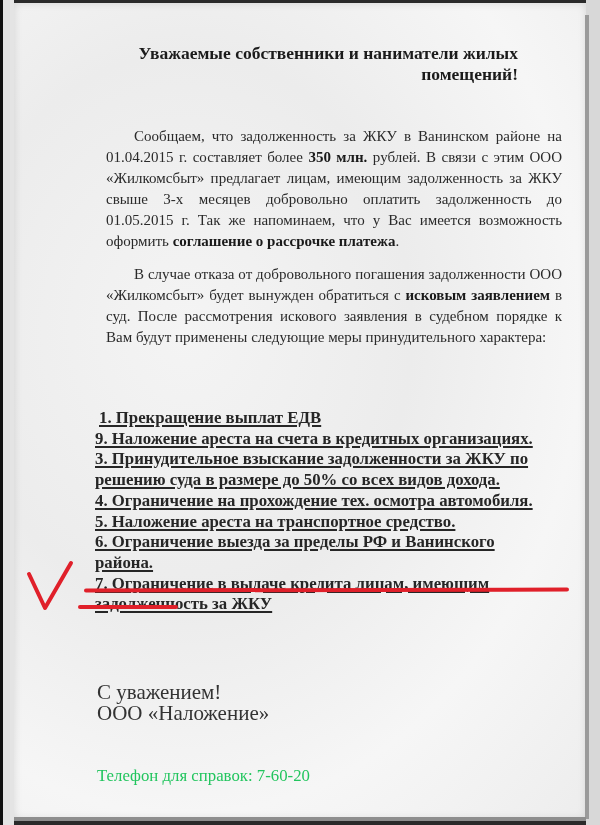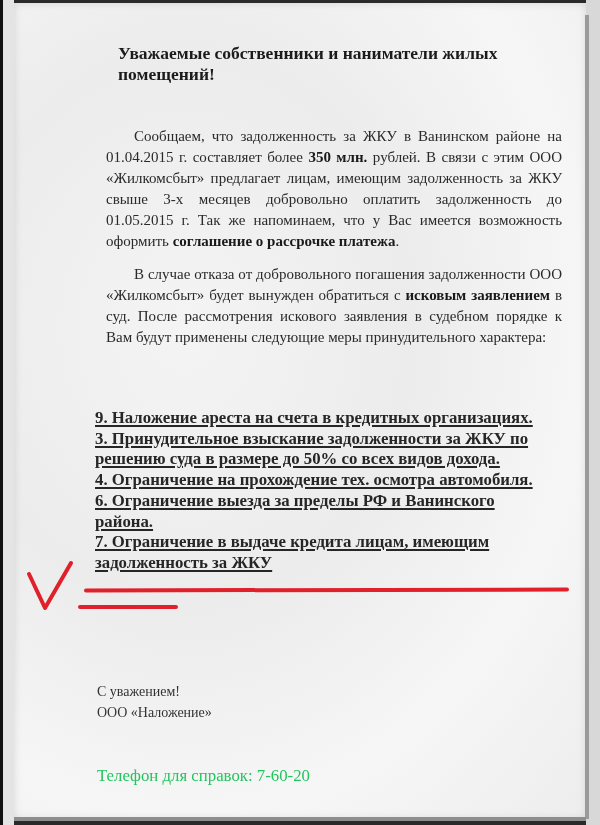--- a/index.html
+++ b/index.html
@@ -19,41 +19,41 @@
   }
   .page-bottom {
     position: absolute; left: 14px; top: 817px; width: 572px; height: 4px; background: #8e8e8e;
   }
   .left-edge { position: absolute; left: 0; top: 0; width: 3px; height: 825px; background: #111; }
   .edge-strip { position: absolute; left: 3px; top: 0; width: 11px; height: 825px; background: #e4e4e4; }
   .right-bg { position: absolute; right: 0; top: 0; width: 14px; height: 825px; background: #d8d8d8; }
 
   .title {
     position: absolute; left: 118px; top: 43px; width: 400px;
-    text-align: left; font-weight: bold; font-size: 17.5px; line-height: 21px; color: #1b1b1b;
+    text-align: right; font-weight: bold; font-size: 17.5px; line-height: 21px; color: #1b1b1b;
   }
   .para {
     position: absolute; left: 106px; width: 456px;
     font-size: 15px; line-height: 21px; text-align: justify; color: #2a2a2a;
   }
   .para .indent { display: inline-block; width: 28px; }
   .para b { color: #1a1a1a; }
   .p1 { top: 126px; }
   .p2 { top: 264px; }
 
   .list {
     position: absolute; left: 95px; top: 408px; width: 460px;
     font-weight: bold; font-size: 16.8px; line-height: 20.7px; color: #262626;
   }
   .list div { text-decoration: underline; text-decoration-thickness: 1.5px; text-underline-offset: 2px; }
   .list .first { padding-left: 4px; }
 
   .sign {
     position: absolute; left: 97px; top: 682px; width: 300px;
-    font-size: 14px; line-height: 20.7px; color: #333;
+    font-size: 21px; line-height: 20.7px; color: #333;
   }
   .phone { position: absolute; left: 97px; top: 766px; font-size: 16.8px; color: #22c55e; }
 
   .red-check { position: absolute; left: 25px; top: 560px; }
   .red-line-1 { position: absolute; left: 84px; top: 588px; width: 485px; height: 4px; background: #e0202a; border-radius: 2px; transform: rotate(-0.1deg); }
   .red-line-2 { position: absolute; left: 78px; top: 605px; width: 100px; height: 3.5px; background: #e0202a; border-radius: 2px; }
 </style>
 </head>
 <body>
 
@@ -68,23 +68,25 @@
 <div class="title">
   <div>Уважаемые собственники и наниматели жилых</div>
   <div>помещений!</div>
 </div>
 
 <div class="para p1"><span class="indent"></span><span>Сообщаем, что задолженность за ЖКУ в Ванинском районе на 01.04.2015 г. составляет более </span><b>350 млн.</b><span> рублей. В связи с этим ООО «Жилкомсбыт» предлагает лицам, имеющим задолженность за ЖКУ свыше 3-х месяцев добровольно оплатить задолженность до 01.05.2015 г. Так же напоминаем, что у Вас имеется возможность оформить </span><b>соглашение о рассрочке платежа</b><span>.</span></div>
 
 <div class="para p2"><span class="indent"></span><span>В случае отказа от добровольного погашения задолженности ООО «Жилкомсбыт» будет вынужден обратиться с </span><b>исковым заявлением</b><span> в суд. После рассмотрения искового заявления в судебном порядке к Вам будут применены следующие меры принудительного характера:</span></div>
 
 <div class="list">
+  <div class="first">1. Прекращение выплат ЕДВ</div>
   <div>9. Наложение ареста на счета в кредитных организациях.</div>
   <div>3. Принудительное взыскание задолженности за ЖКУ по решению суда в размере до 50% со всех видов дохода.</div>
   <div>4. Ограничение на прохождение тех. осмотра автомобиля.</div>
+  <div>5. Наложение ареста на транспортное средство.</div>
   <div>6. Ограничение выезда за пределы РФ и Ванинского района.</div>
   <div>7. Ограничение в выдаче кредита лицам, имеющим задолженность за ЖКУ</div>
 </div>
 
 <div class="sign">
   <div>С уважением!</div>
   <div>ООО «Наложение»</div>
 </div>
 
 <div class="phone">Телефон для справок: 7-60-20</div>

